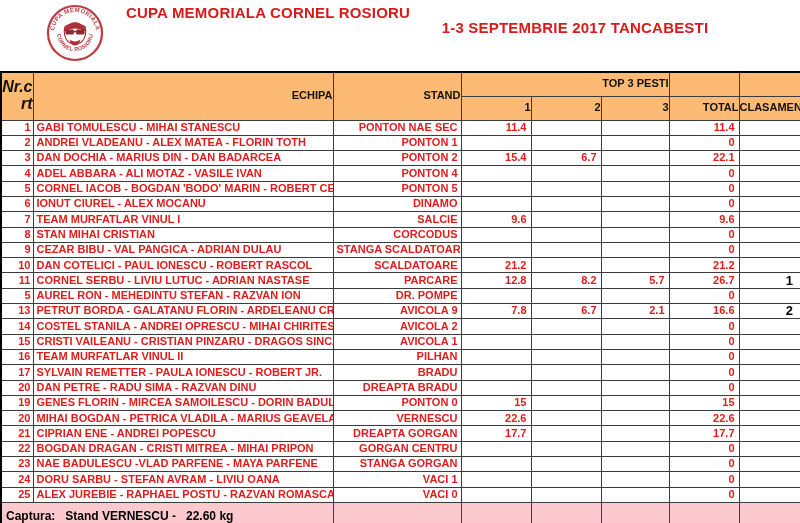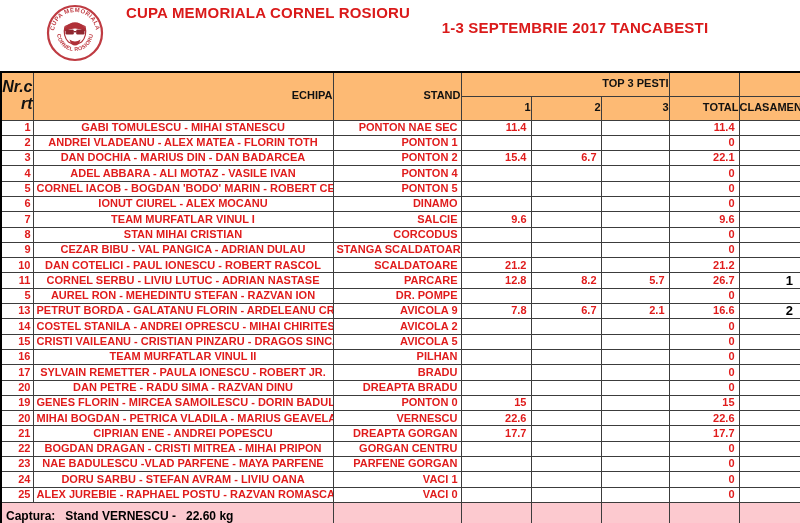--- a/index.html
+++ b/index.html
@@ -15,21 +15,21 @@
     color:#da1a1a; font-size:15px; font-weight:bold; white-space:nowrap; letter-spacing:0.2px; }
 
   
   table { position:absolute; top:71px; left:0; width:800px; border-collapse:collapse;
     table-layout:fixed; border:2px solid #000; }
   th, td { border:1px solid #3c3c3c; overflow:hidden; white-space:nowrap; line-height:1.05; }
   thead th { background:#fdba74; color:#111; font-size:11px; font-weight:bold; height:24px; text-align:right; }
   th.nr-head { word-break:break-all; white-space:normal; font-size:16px;font-style:italic; }
   tbody td { height:15.3px; font-size:11px; font-weight:bold; color:#e01c1c; padding:0 3px; background:#fff; }
   td.nr { text-align:right; padding-right:2px; }
-  td.echipa { text-align:center; }
+  td.echipa { text-align:left; }
   td.stand { text-align:right; white-space:pre; }
   td.num { text-align:right; padding-right:4px; }
   td.clasament { text-align:right; padding-right:7px; color:#000; font-size:13px; }
   tr.footer-row td { background:#fcc9cf; height:29px; color:#000; font-size:12px; white-space:pre; }
   td.captura { text-align:left; padding-left:4px; }
 </style>
 </head>
 <body>
 
 <div class="page">
@@ -224,21 +224,21 @@
       <td class="stand">AVICOLA 2</td>
       <td class="num"></td>
       <td class="num"></td>
       <td class="num"></td>
       <td class="num">0</td>
       <td class="clasament"></td>
     </tr>
         <tr>
       <td class="nr">15</td>
       <td class="echipa">CRISTI VAILEANU - CRISTIAN PINZARU - DRAGOS SINCA</td>
-      <td class="stand">AVICOLA 5</td>
+      <td class="stand">AVICOLA 1</td>
       <td class="num"></td>
       <td class="num"></td>
       <td class="num"></td>
       <td class="num">0</td>
       <td class="clasament"></td>
     </tr>
         <tr>
       <td class="nr">16</td>
       <td class="echipa">TEAM MURFATLAR VINUL II</td>
       <td class="stand">PILHAN</td>
@@ -304,21 +304,21 @@
       <td class="stand">GORGAN CENTRU</td>
       <td class="num"></td>
       <td class="num"></td>
       <td class="num"></td>
       <td class="num">0</td>
       <td class="clasament"></td>
     </tr>
         <tr>
       <td class="nr">23</td>
       <td class="echipa">NAE BADULESCU -VLAD PARFENE - MAYA PARFENE</td>
-      <td class="stand">PARFENE GORGAN</td>
+      <td class="stand">STANGA GORGAN</td>
       <td class="num"></td>
       <td class="num"></td>
       <td class="num"></td>
       <td class="num">0</td>
       <td class="clasament"></td>
     </tr>
         <tr>
       <td class="nr">24</td>
       <td class="echipa">DORU SARBU - STEFAN AVRAM - LIVIU OANA</td>
       <td class="stand">VACI 1</td>

